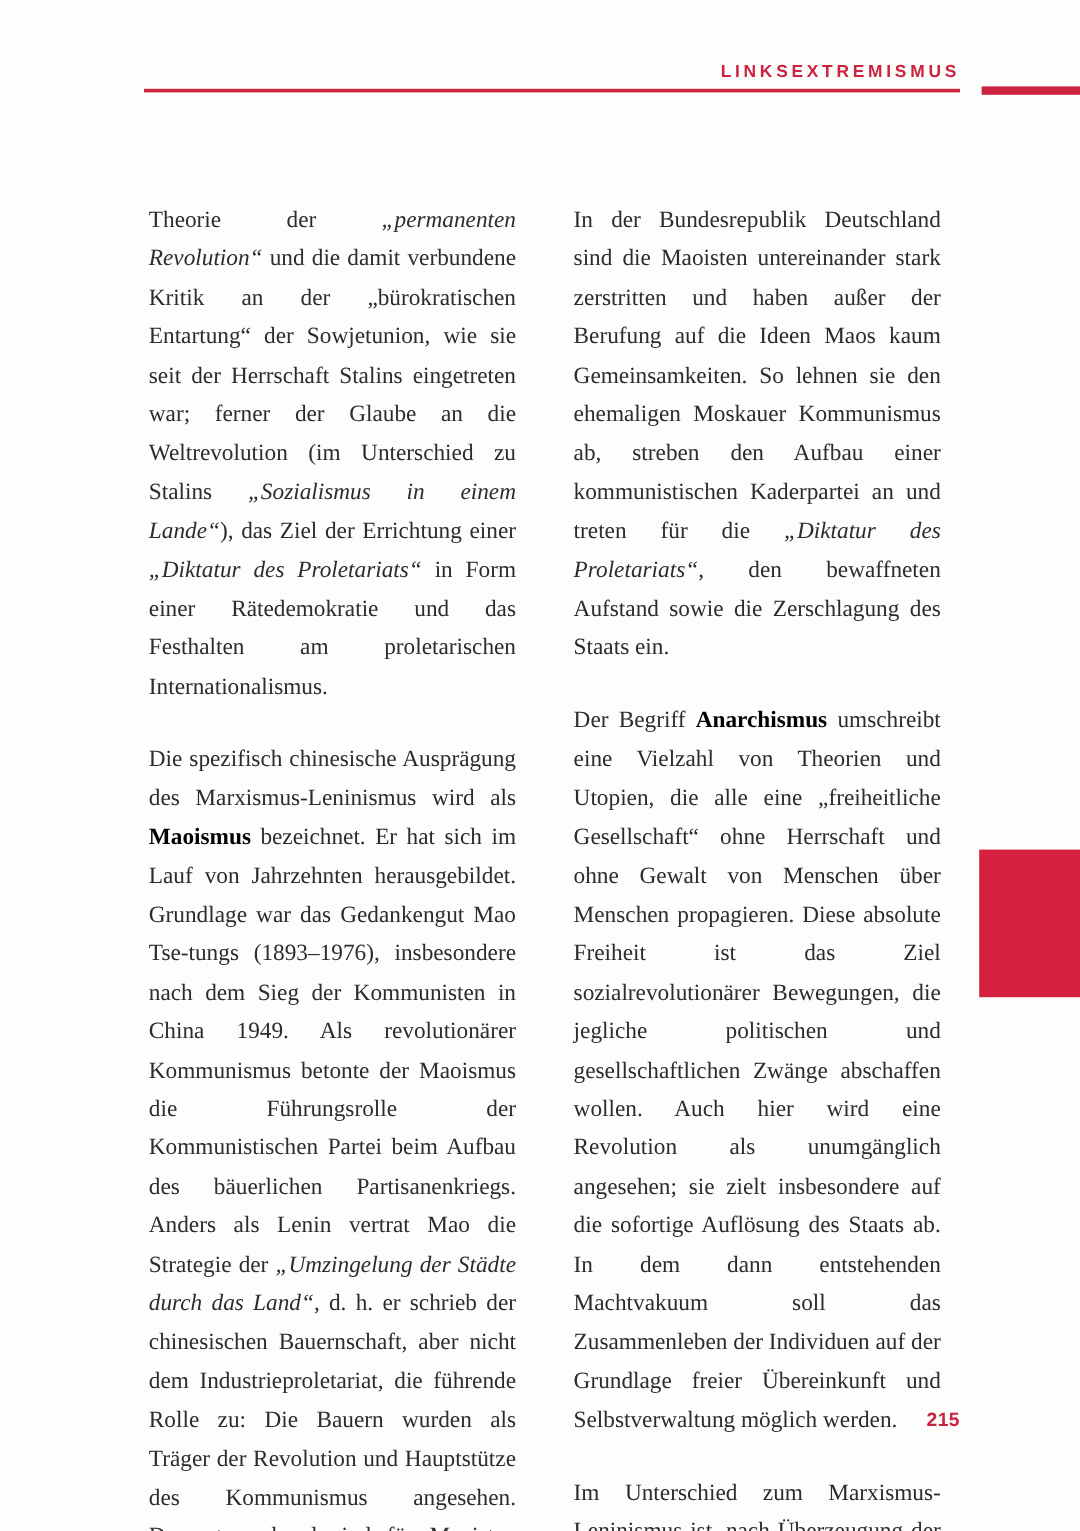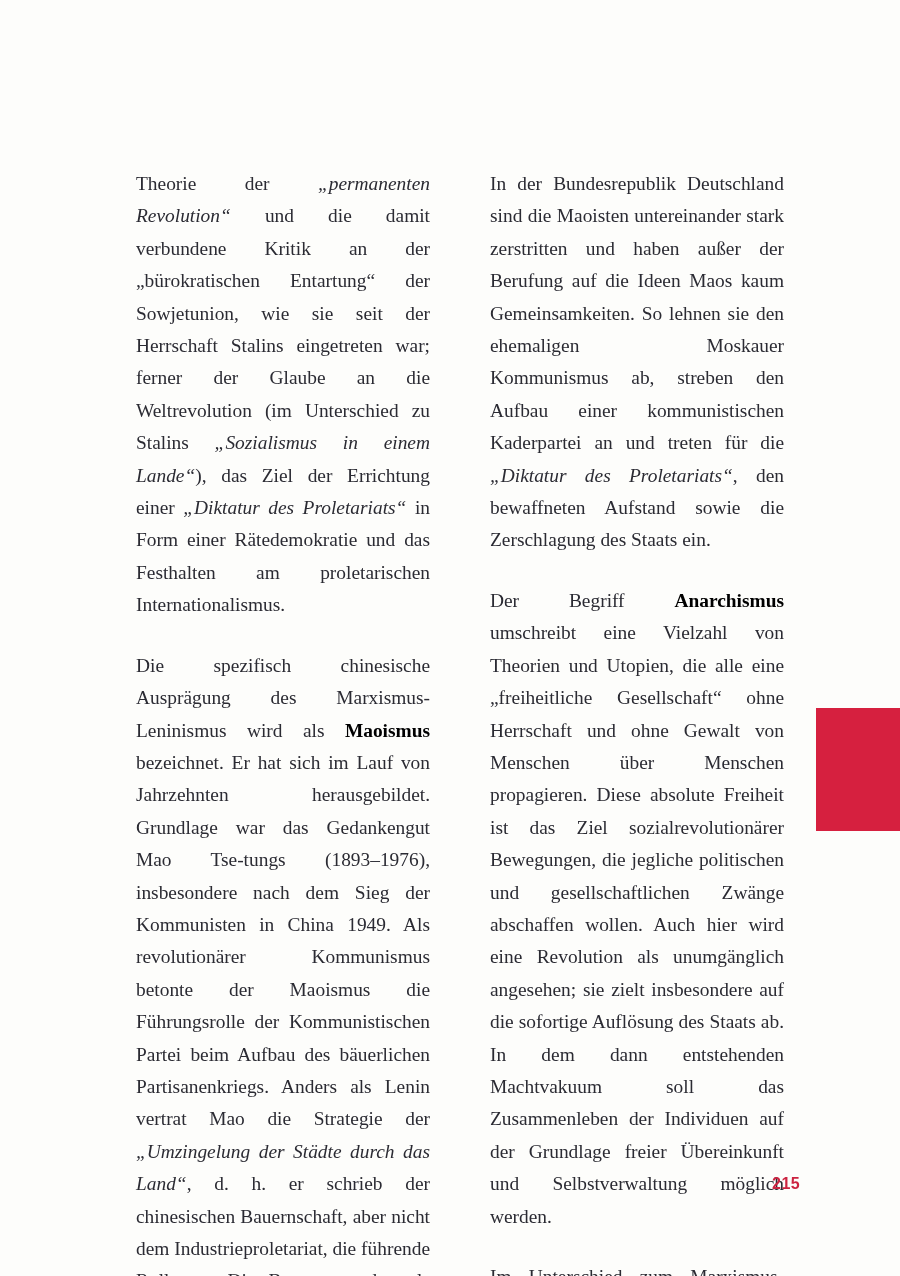--- a/index.html
+++ b/index.html
@@ -70,21 +70,21 @@
     left: 120px;
     top: 168px;
     width: 664px;
     display: flex;
     gap: 44px;
   }
   .column {
     width: 310px;
   }
   p.para {
-    margin: 0 0 28px 16px;
+    margin: 0 0 28px 4px;
     font-size: 19.4px;
     line-height: 32.4px;
     text-align: justify;
     text-justify: inter-word;
     hyphens: manual;
     -webkit-hyphens: manual;
   }
   p.para:last-child {
     margin-bottom: 0;
   }
@@ -106,20 +106,25 @@
     font-size: 16px;
     letter-spacing: 0.4px;
     color: #cc2340;
   }
 </style>
 </head>
 <body>
 
 <div class="page">
 
+  <div class="header">
+    <div class="running-head">LINKSEXTREMISMUS</div>
+    <div class="rule-thin"></div>
+    <div class="rule-thick"></div>
+  </div>
 
   <div class="margin-tab"></div>
 
   <div class="content">
     <div class="column">
         <p class="para"><span>Theorie der </span><span class="cited">„permanenten Revolution“</span><span> und die damit verbundene Kritik an der „bürokratischen Entartung“ der Sowjetunion, wie sie seit der Herrschaft Stalins eingetreten war; ferner der Glaube an die Weltrevolution (im Unterschied zu Stalins </span><span class="cited">„Sozialismus in einem Lande“</span><span>), das Ziel der Errichtung einer </span><span class="cited">„Diktatur des Proletariats“</span><span> in Form einer Rätedemokratie und das Festhalten am proletarischen Internationalismus.</span></p>
         <p class="para"><span>Die spezifisch chinesische Ausprägung des Marxismus-Leninismus wird als </span><span class="keyterm">Maoismus</span><span> bezeichnet. Er hat sich im Lauf von Jahrzehnten herausgebildet. Grundlage war das Gedankengut Mao Tse-tungs (1893–1976), insbesondere nach dem Sieg der Kommunisten in China 1949. Als revolutionärer Kommunismus betonte der Maoismus die Führungsrolle der Kommunistischen Partei beim Aufbau des bäuerlichen Partisanenkriegs. Anders als Lenin vertrat Mao die Strategie der </span><span class="cited">„Umzingelung der Städte durch das Land“</span><span>, d. h. er schrieb der chinesischen Bauernschaft, aber nicht dem Industrieproletariat, die führende Rolle zu: Die Bauern wurden als Träger der Revolution und Hauptstütze des Kommunismus angesehen. Dementsprechend sind für Maoisten die Entwicklungsländer das revolutionäre Zentrum.</span></p>
       </div>
     <div class="column">
         <p class="para"><span>In der Bundesrepublik Deutschland sind die Maoisten untereinander stark zerstritten und haben außer der Berufung auf die Ideen Maos kaum Gemeinsamkeiten. So lehnen sie den ehemaligen Moskauer Kommunismus ab, streben den Aufbau einer kommunistischen Kaderpartei an und treten für die </span><span class="cited">„Diktatur des Proletariats“</span><span>, den bewaffneten Aufstand sowie die Zerschlagung des Staats ein.</span></p>

